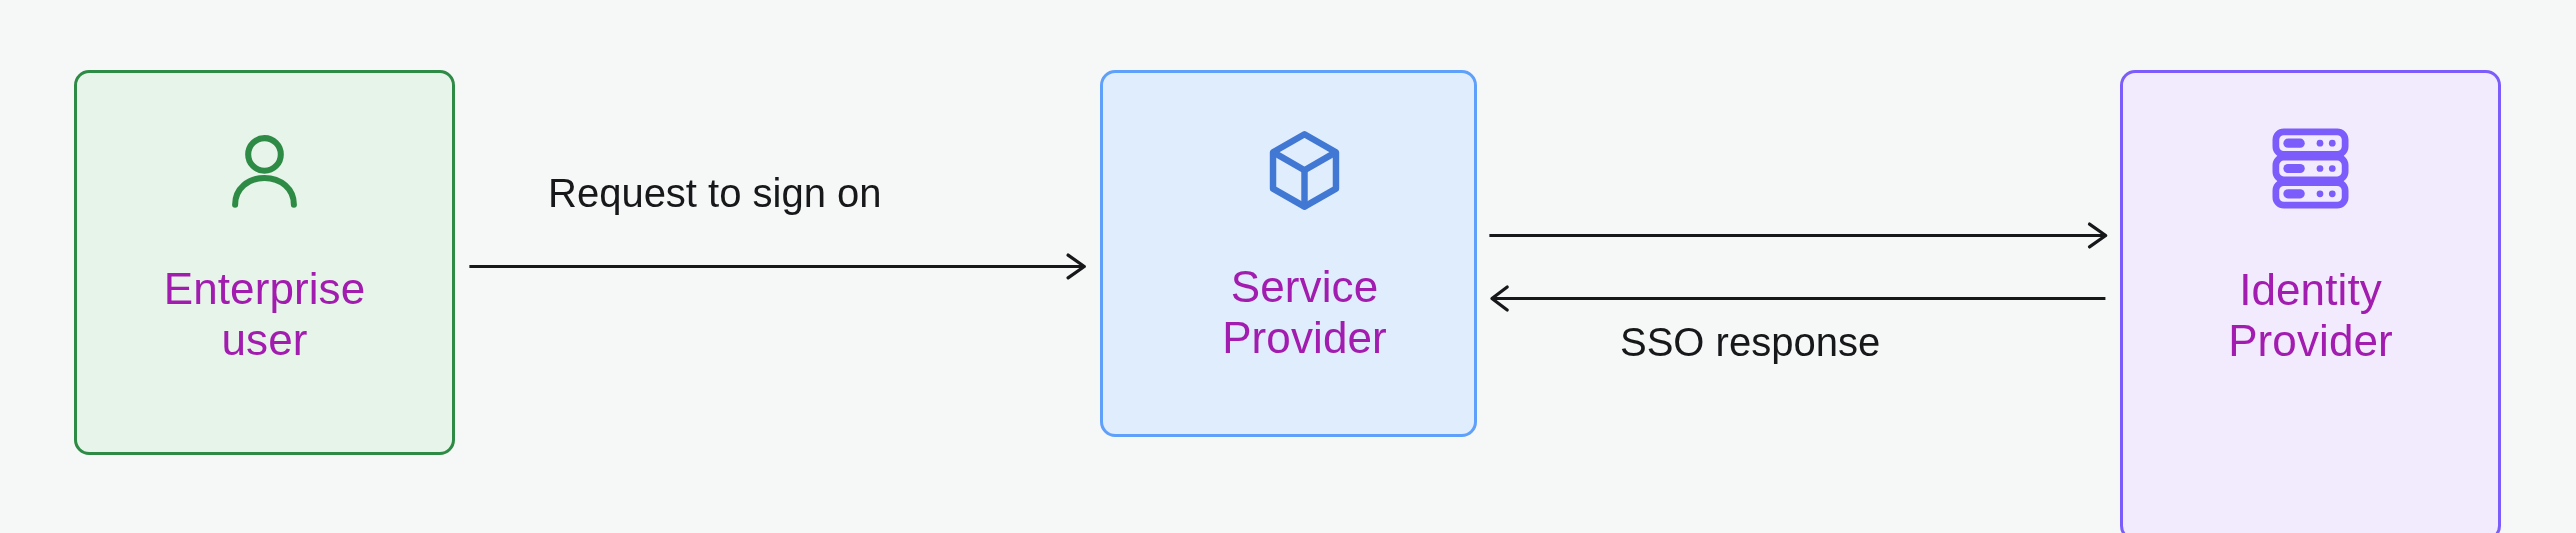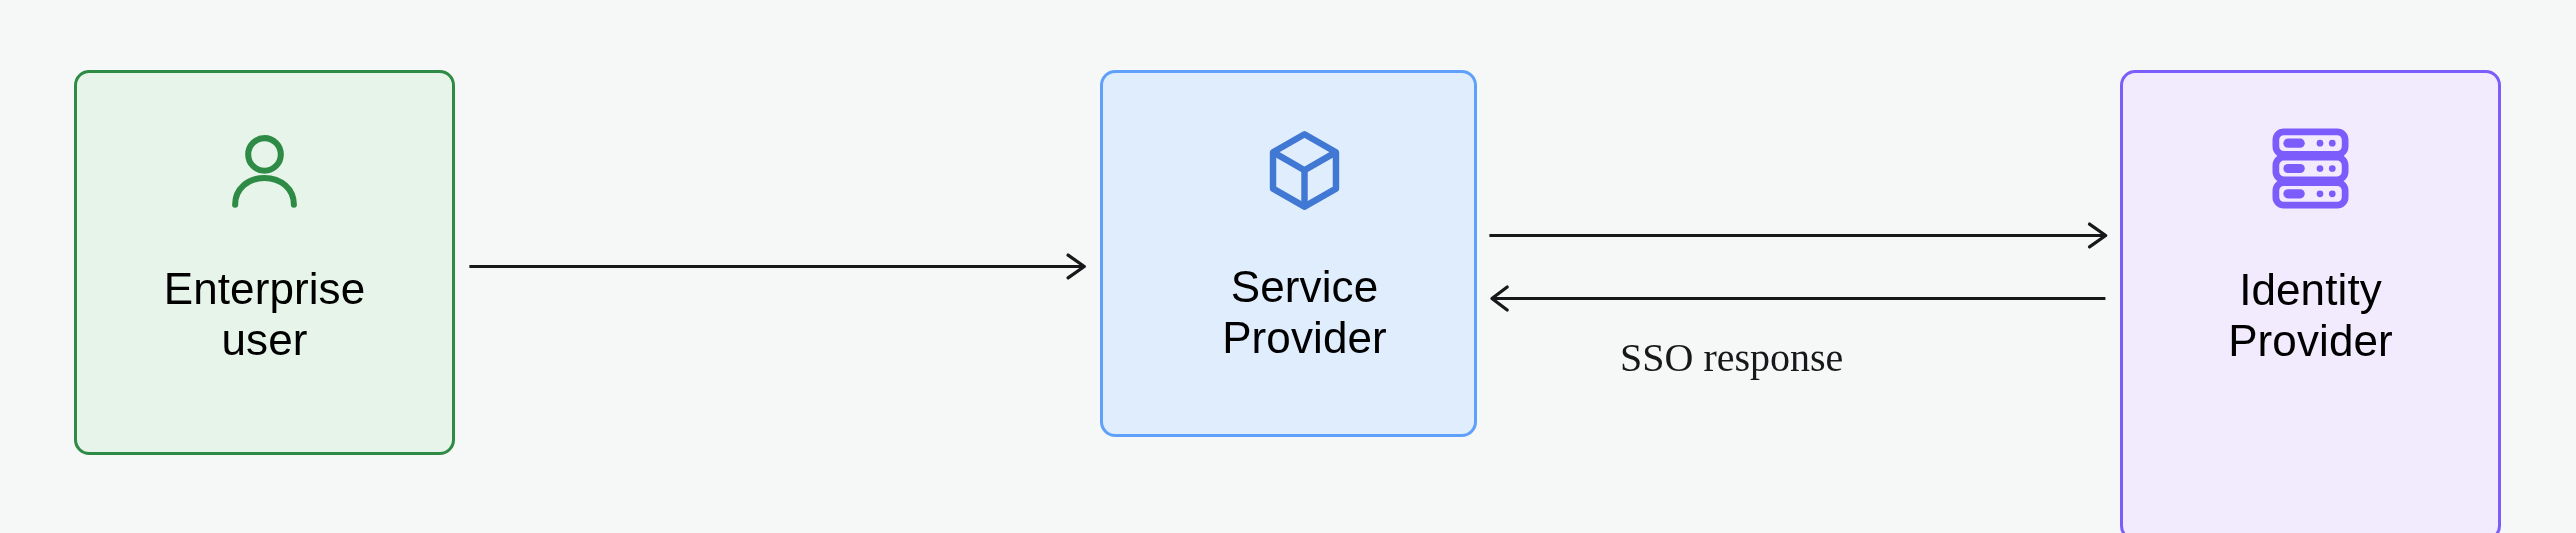--- a/index.html
+++ b/index.html
@@ -31,21 +31,21 @@
     flex-direction: column;
     align-items: center;
     justify-content: flex-start;
   }
   .node-icon {
     display: block;
     line-height: 0;
   }
   .node-label {
     text-align: center;
-    color: #000000;
+    color: #a21caf;
     font-size: 44px;
     line-height: 1.17;
     letter-spacing: 0.1px;
     white-space: pre-line;
     font-weight: 400;
   }
 
   #node-enterprise-user {
     left: 74px;  top: 70px;
     width: 381px; height: 385px;
@@ -90,21 +90,21 @@
     font-weight: 400;
   }
 
   #edge-request-sign-on   { left: 471px;  top: 252px; }
   #label-request-sign-on  { left: 548px;  top: 171px; }
 
   #edge-sso-request       { left: 1491px; top: 221px; }
   #label-sso-request      { left: 1640px; top: 143px; }
 
   #edge-sso-response      { left: 1491px; top: 284px; }
-  #label-sso-response     { left: 1620px; top: 336px; font-family: Liberation Serif, serif; }
+  #label-sso-response     { left: 1620px; top: 320px; }
 </style>
 </head>
 <body>
 
 <div id="canvas">
 
   <div class="node" id="node-enterprise-user">
     <span class="node-icon">
       <svg width="91" height="91" viewBox="0 0 48 48" fill="none" stroke="#2E8B45" stroke-width="3.2" stroke-linecap="round" stroke-linejoin="round">
         <circle cx="24" cy="15" r="8.6"></circle>
@@ -147,20 +147,21 @@
     <span class="node-label">Identity
 Provider</span>
   </div>
 
   <div class="edge" id="edge-request-sign-on">
     <svg width="619" height="29" viewBox="0 0 650 30">
       <path d="M0 15 H640" stroke="#16181A" stroke-width="3.4" stroke-linecap="square" fill="none"></path>
       <path d="M627 3 L644 15 L627 27" stroke="#16181A" stroke-width="3.4" fill="none" stroke-linecap="round" stroke-linejoin="round"></path>
     </svg>
   </div>
+  <span class="edge-label" id="label-request-sign-on">Request to sign on</span>
 
   <div class="edge" id="edge-sso-request">
     <svg width="629" height="29" viewBox="0 0 660 30">
       <path d="M0 15 H641" stroke="#16181A" stroke-width="3.4" stroke-linecap="square" fill="none"></path>
       <path d="M628 3 L645 15 L628 27" stroke="#16181A" stroke-width="3.4" fill="none" stroke-linecap="round" stroke-linejoin="round"></path>
     </svg>
   </div>
 
   <div class="edge" id="edge-sso-response">
     <svg width="629" height="29" viewBox="0 0 660 30">

